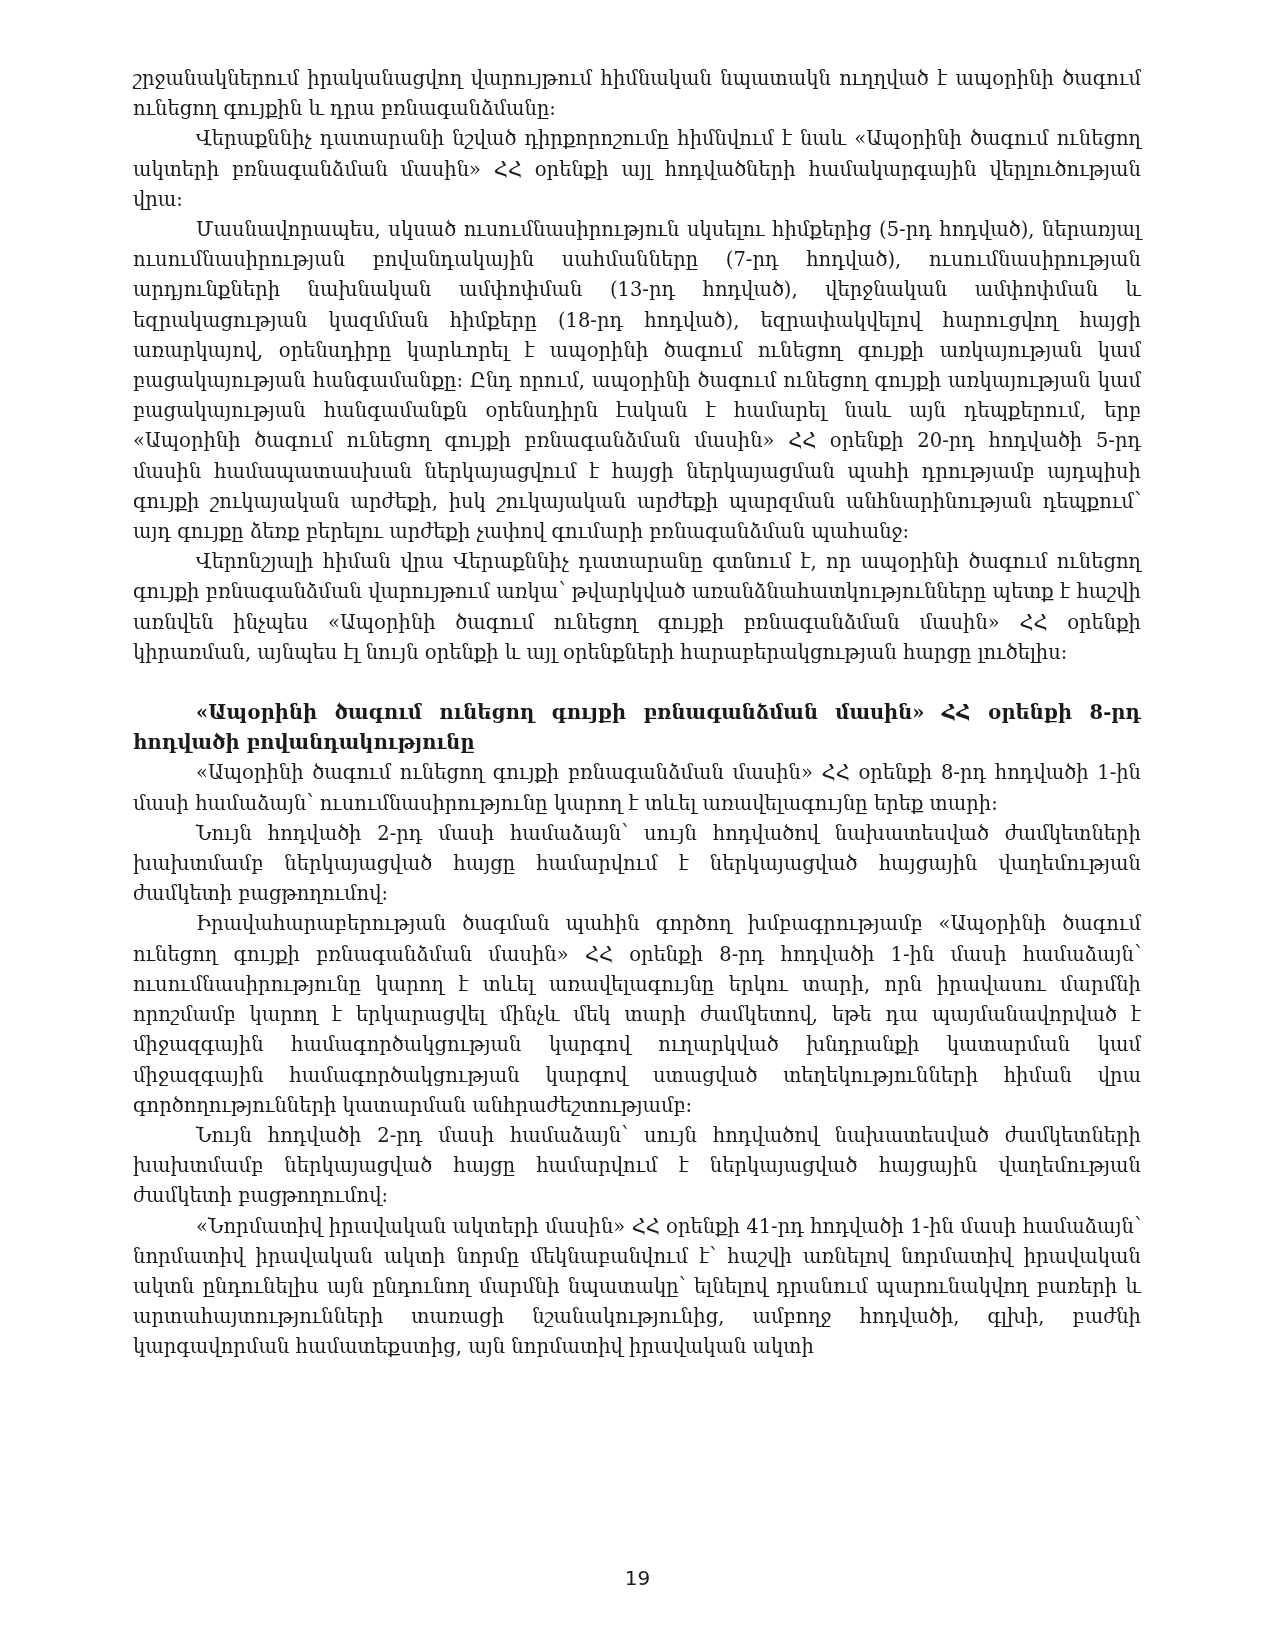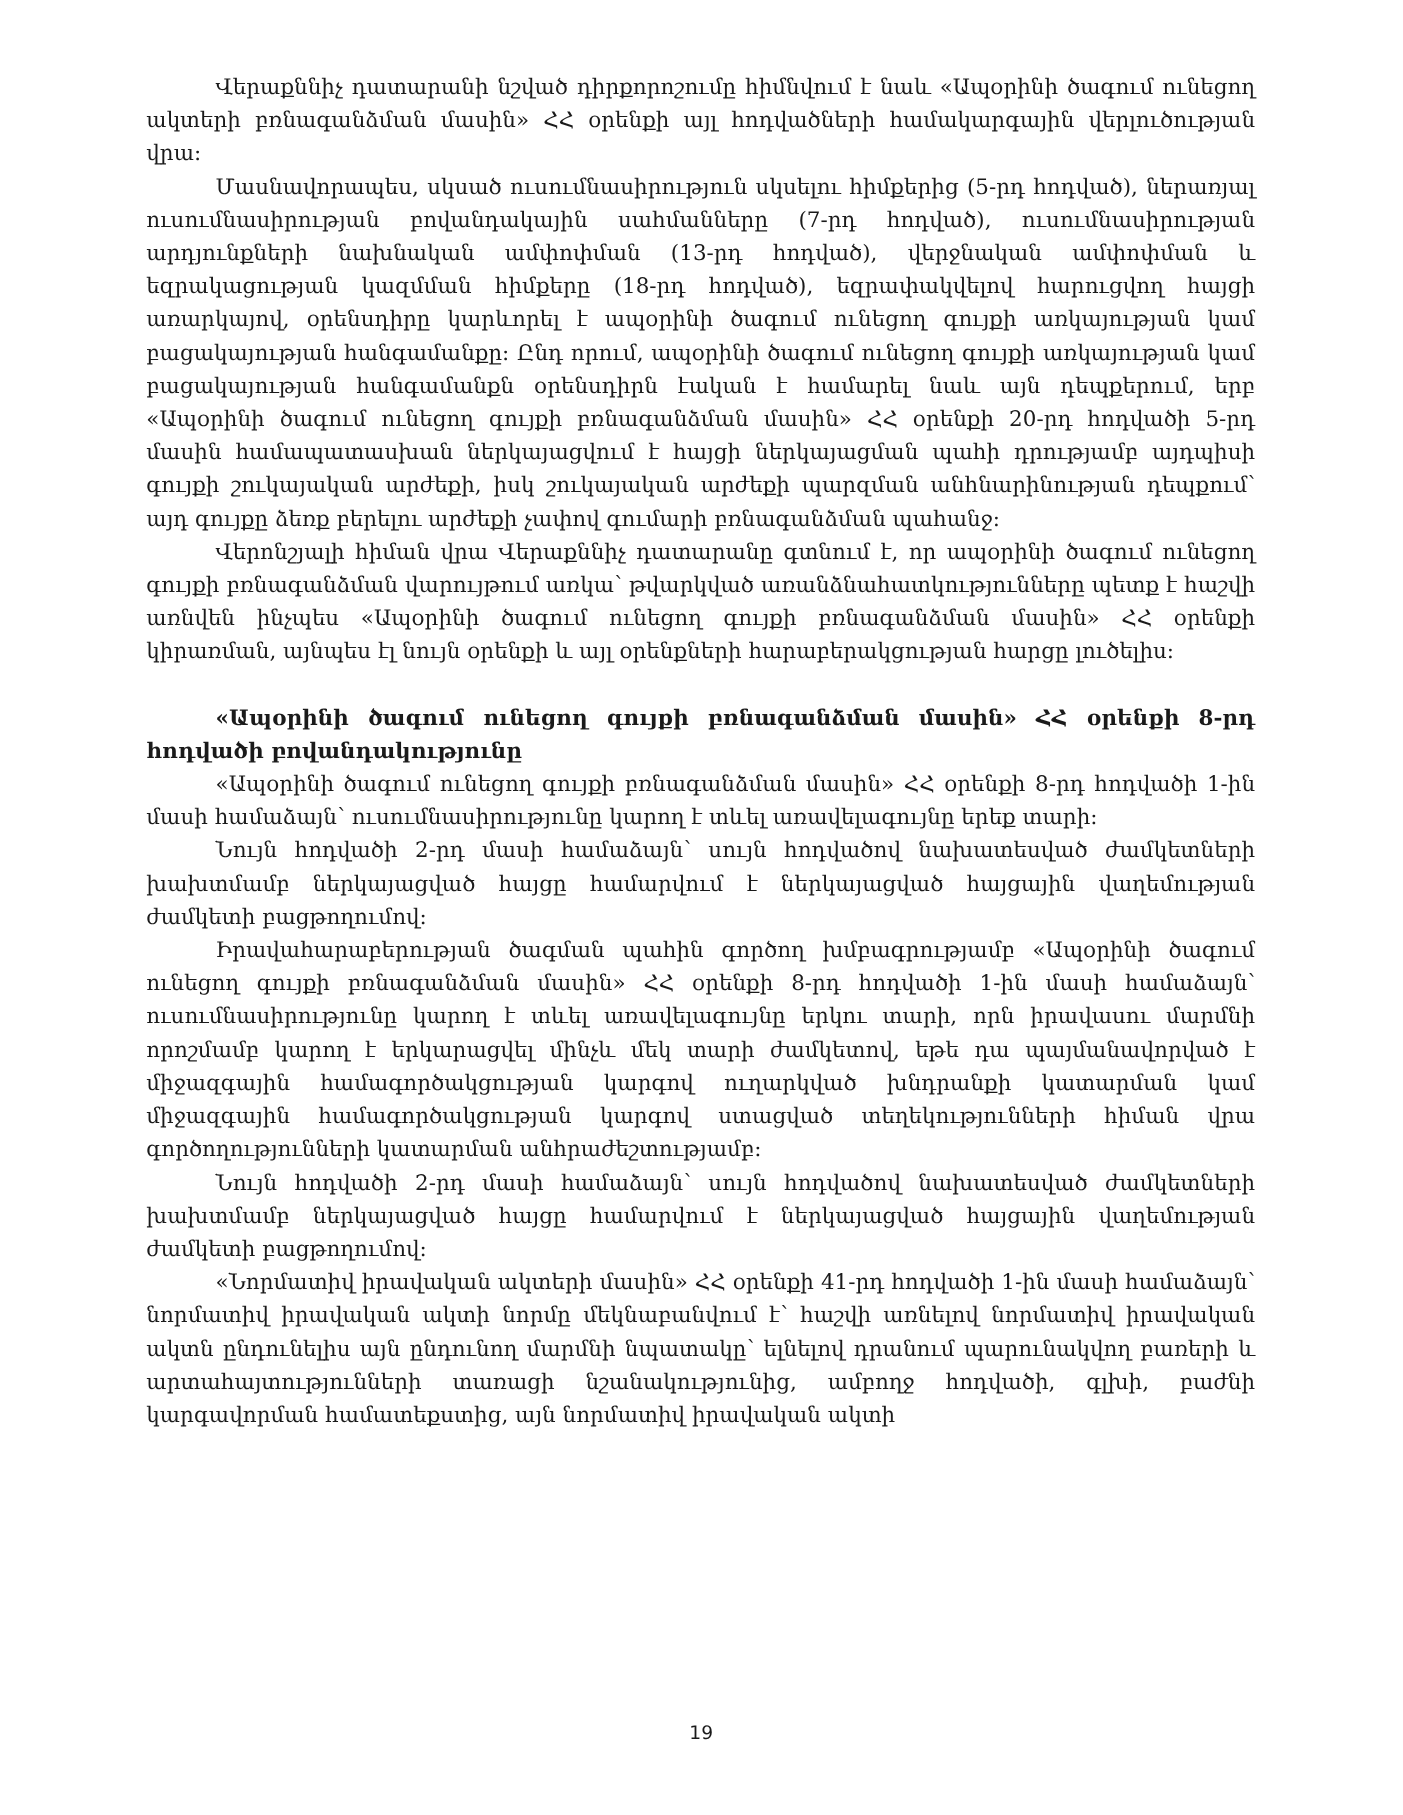--- a/index.html
+++ b/index.html
@@ -26,28 +26,29 @@
     text-align: justify;
     text-indent: 63px;
     font-weight: bold;
   }
   .page-number {
     position: absolute;
     left: 0; right: 0;
     top: 1566px;
     text-align: center;
     font-family: "DejaVu Sans", "Liberation Sans", sans-serif;
-    font-size: 17px;
+    font-size: 20px;
     color: #1a1a1a;
   }
 </style>
 </head>
 <body>
 
 <div class="page">
+  <p class="para noindent">շրջանակներում իրականացվող վարույթում հիմնական նպատակն ուղղված է ապօրինի ծագում ունեցող գույքին և դրա բռնագանձմանը:</p>
   <p class="para">Վերաքննիչ դատարանի նշված դիրքորոշումը հիմնվում է նաև «Ապօրինի ծագում ունեցող ակտերի բռնագանձման մասին» ՀՀ օրենքի այլ հոդվածների համակարգային վերլուծության վրա:</p>
   <p class="para">Մասնավորապես, սկսած ուսումնասիրություն սկսելու հիմքերից (5-րդ հոդված), ներառյալ ուսումնասիրության բովանդակային սահմանները (7-րդ հոդված), ուսումնասիրության արդյունքների նախնական ամփոփման (13-րդ հոդված), վերջնական ամփոփման և եզրակացության կազմման հիմքերը (18-րդ հոդված), եզրափակվելով հարուցվող հայցի առարկայով, օրենսդիրը կարևորել է ապօրինի ծագում ունեցող գույքի առկայության կամ բացակայության հանգամանքը: Ընդ որում, ապօրինի ծագում ունեցող գույքի առկայության կամ բացակայության հանգամանքն օրենսդիրն էական է համարել նաև այն դեպքերում, երբ «Ապօրինի ծագում ունեցող գույքի բռնագանձման մասին» ՀՀ օրենքի 20-րդ հոդվածի 5-րդ մասին համապատասխան ներկայացվում է հայցի ներկայացման պահի դրությամբ այդպիսի գույքի շուկայական արժեքի, իսկ շուկայական արժեքի պարզման անհնարինության դեպքում՝ այդ գույքը ձեռք բերելու արժեքի չափով գումարի բռնագանձման պահանջ:</p>
   <p class="para">Վերոնշյալի հիման վրա Վերաքննիչ դատարանը գտնում է, որ ապօրինի ծագում ունեցող գույքի բռնագանձման վարույթում առկա՝ թվարկված առանձնահատկությունները պետք է հաշվի առնվեն ինչպես «Ապօրինի ծագում ունեցող գույքի բռնագանձման մասին» ՀՀ օրենքի կիրառման, այնպես էլ նույն օրենքի և այլ օրենքների հարաբերակցության հարցը լուծելիս:</p>
 
   <div class="spacer"></div>
 
   <p class="heading">«Ապօրինի ծագում ունեցող գույքի բռնագանձման մասին» ՀՀ օրենքի 8-րդ հոդվածի բովանդակությունը</p>
 
   <p class="para">«Ապօրինի ծագում ունեցող գույքի բռնագանձման մասին» ՀՀ օրենքի  8-րդ հոդվածի 1-ին մասի համաձայն՝ ուսումնասիրությունը կարող է տևել առավելագույնը երեք տարի:</p>
   <p class="para">Նույն հոդվածի 2-րդ մասի համաձայն՝ սույն հոդվածով նախատեսված ժամկետների խախտմամբ ներկայացված հայցը համարվում է ներկայացված հայցային վաղեմության ժամկետի բացթողումով:</p>

